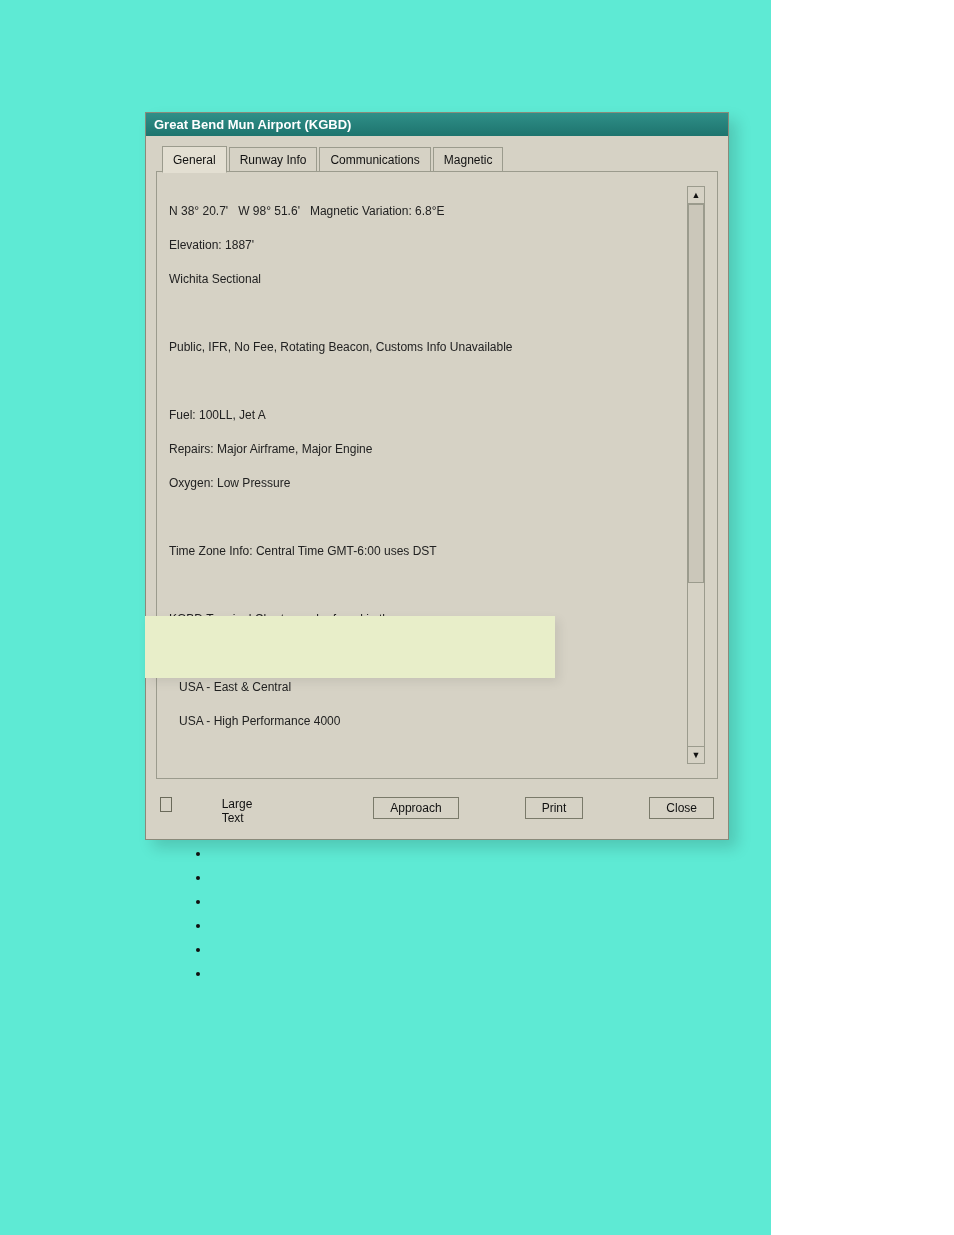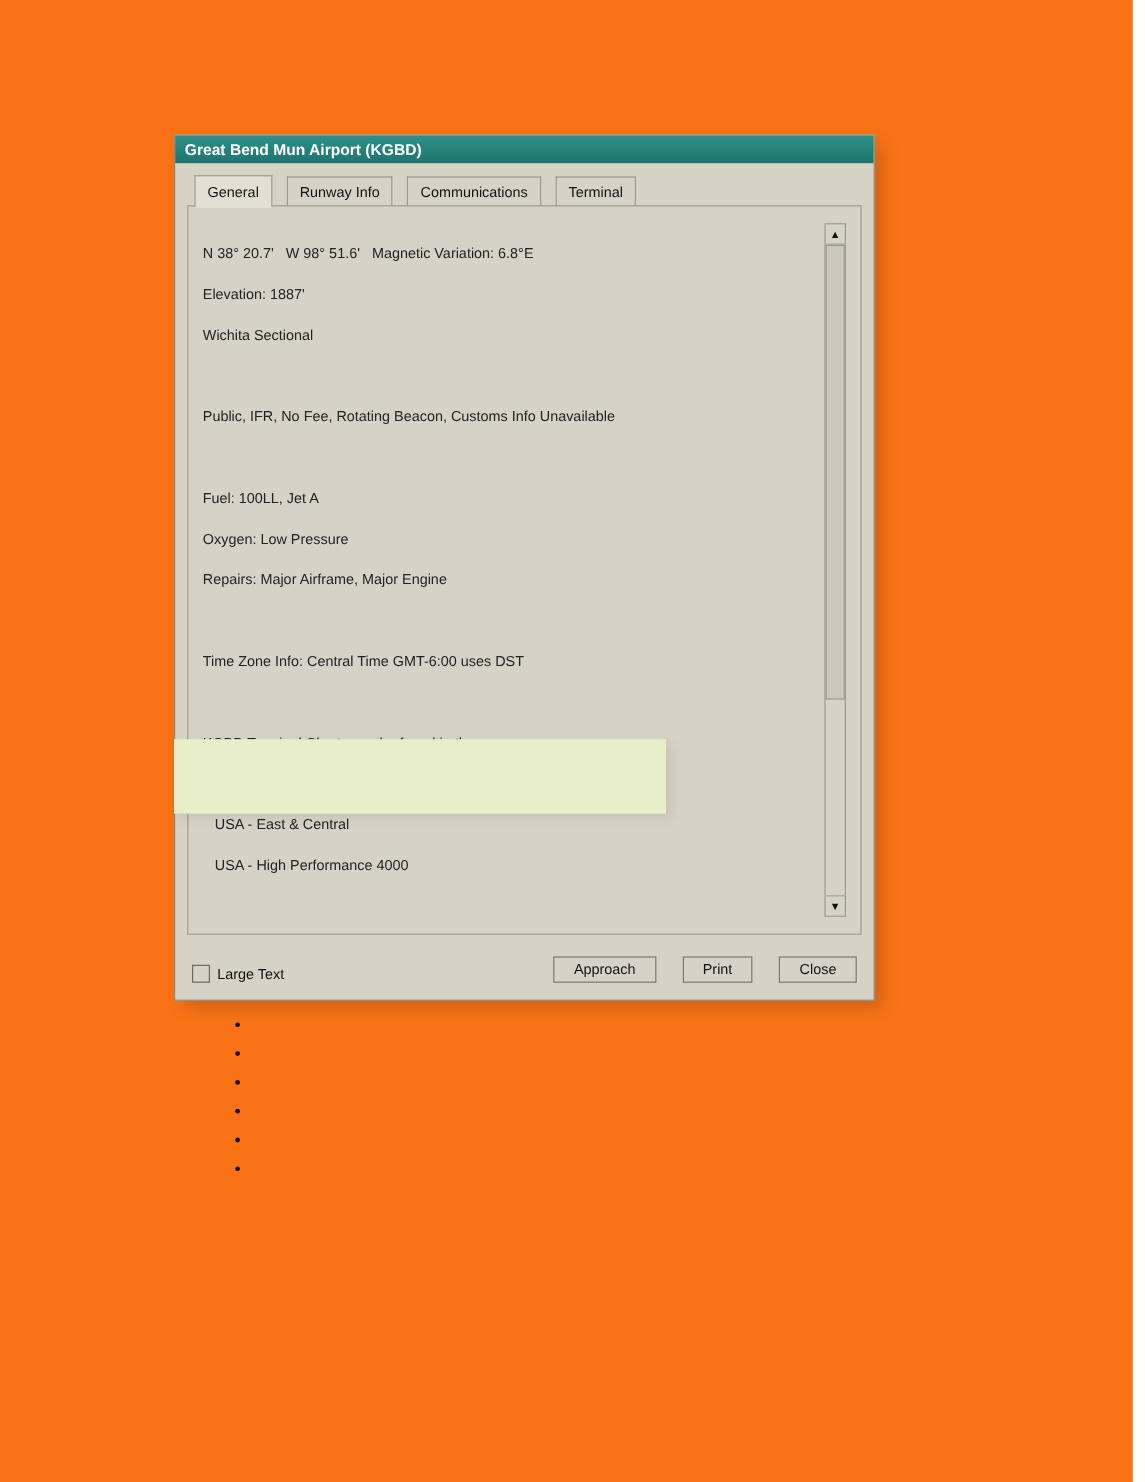--- a/index.html
+++ b/index.html
@@ -4,24 +4,24 @@
 <style>
   html, body {
     margin: 0;
     padding: 0;
     background: #ffffff;
     font-family: Arial, Helvetica, sans-serif;
     font-size: 12px;
     color: #111;
   }
   .page {
-    width: 944px;
+    width: 771px;
     height: 1235px;
     position: relative;
-    background: #f97316;
+    background: #5eead4;
   }
   .dialog {
     position: absolute;
     left: 145px;
     top: 112px;
     width: 582px;
     background: #d6d2c5;
     border: 1px solid #8a8a7a;
     box-shadow: 8px 8px 14px rgba(0,0,0,0.15);
   }
@@ -39,21 +39,21 @@
     display: flex;
     align-items: flex-end;
     margin-bottom: -1px;
     padding-left: 6px;
   }
   .tab {
     border: 1px solid #9b9b8d;
     border-bottom: none;
     background: #d6d2c5;
     padding: 3px 10px;
-    margin-right: 12px;
+    margin-right: 2px;
     font-size: 12px;
     height: 18px;
     display: flex;
     align-items: center;
     box-sizing: content-box;
   }
   .tab.active {
     background: #e3dfd2;
     position: relative;
     z-index: 2;
@@ -110,22 +110,23 @@
     left: 0;
     right: 0;
     top: 0;
     height: 70%;
     background: #cbc7ba;
     border: 1px solid #9b9b8d;
     box-sizing: border-box;
   }
   .button-row {
     display: flex;
-    align-items: flex-end;
+    align-items: flex-start;
     padding: 12px 14px 14px 14px;
+    gap: 44px;
   }
   .checkbox {
     width: 13px;
     height: 13px;
     border: 1px solid #6a6a5a;
     background: #d6d2c5;
     display: inline-block;
     margin-right: 6px;
     vertical-align: middle;
   }
@@ -176,36 +177,36 @@
         <div class="tab active">
           <span>General</span>
         </div>
         <div class="tab">
           <span>Runway Info</span>
         </div>
         <div class="tab">
           <span>Communications</span>
         </div>
         <div class="tab">
-          <span>Terminal</span>
+          <span>Magnetic</span>
         </div>
       </div>
 
       <div class="content-frame">
         <div class="textpane-wrap">
           <div class="textpane">
 <div>N 38° 20.7'   W 98° 51.6'   Magnetic Variation: 6.8°E</div>
 <div>Elevation: 1887'</div>
 <div>Wichita Sectional</div>
 <div>&nbsp;</div>
 <div>Public, IFR, No Fee, Rotating Beacon, Customs Info Unavailable</div>
 <div>&nbsp;</div>
 <div>Fuel: 100LL, Jet A</div>
+<div>Repairs: Major Airframe, Major Engine</div>
 <div>Oxygen: Low Pressure</div>
-<div>Repairs: Major Airframe, Major Engine</div>
 <div>&nbsp;</div>
 <div>Time Zone Info: Central Time GMT-6:00 uses DST</div>
 <div>&nbsp;</div>
 <div>KGBD Terminal Charts can be found in these coverage areas:</div>
 <div class="indent">USA - Central</div>
 <div class="indent">USA - East &amp; Central</div>
 <div class="indent">USA - High Performance 4000</div>
           </div>
 
           <div class="scrollbar">

